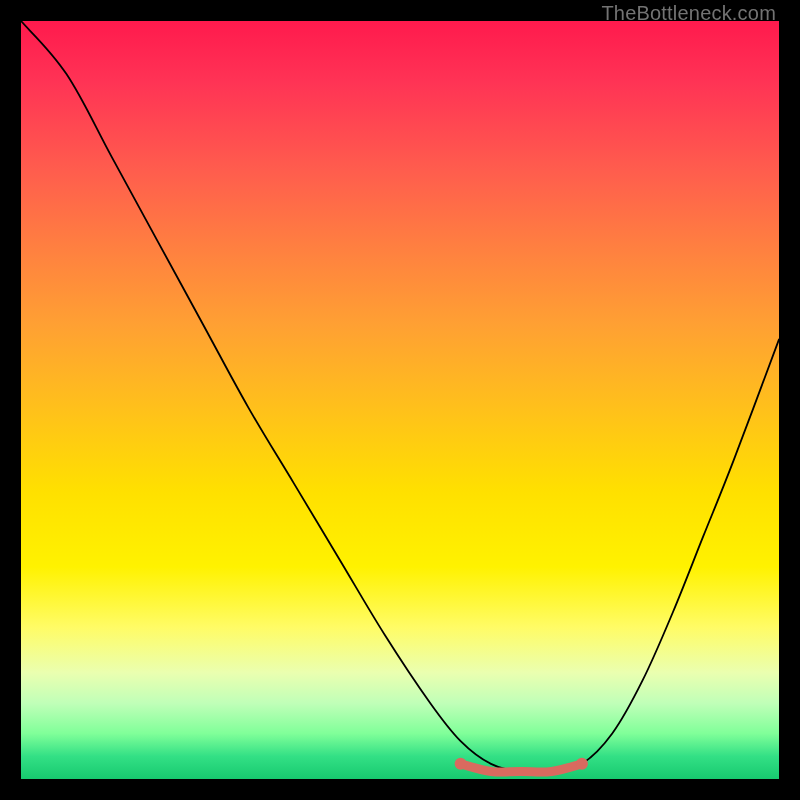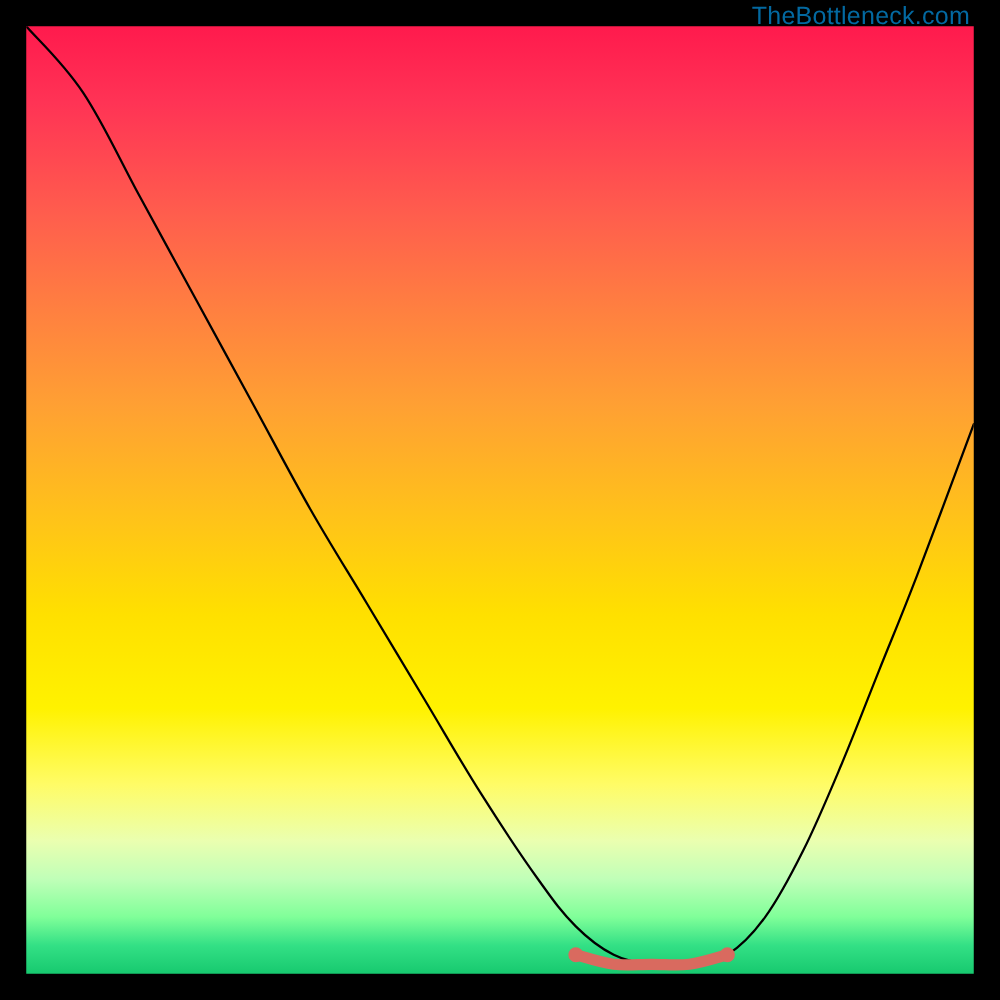--- a/index.html
+++ b/index.html
@@ -27,21 +27,21 @@
       #33e085 97%,
       #17c96f 100%
     );
   }
   .watermark {
     position: absolute;
     top: 2px;
     right: 24px;
     font-family: Arial, Helvetica, sans-serif;
     font-size: 20px;
-    color: #0369a1;
+    color: #737373;
     letter-spacing: 0.2px;
   }
   svg.curve {
     position: absolute;
     left: 0; top: 0;
     width: 758px; height: 758px;
   }
 </style>
 </head>
 <body>

